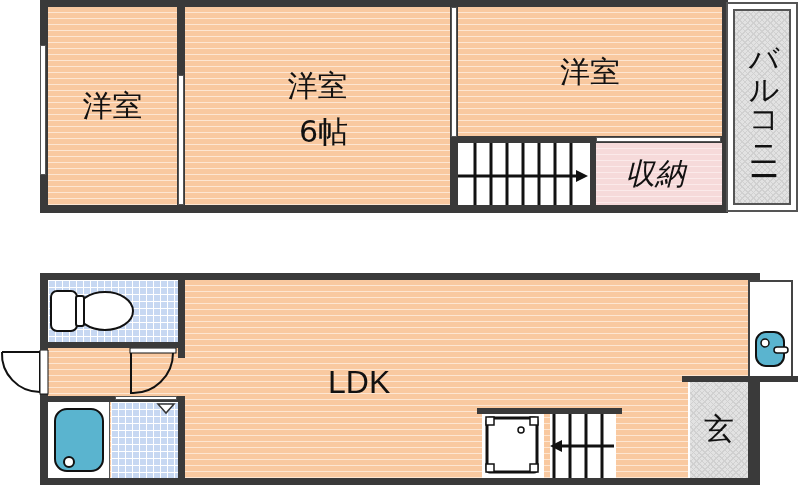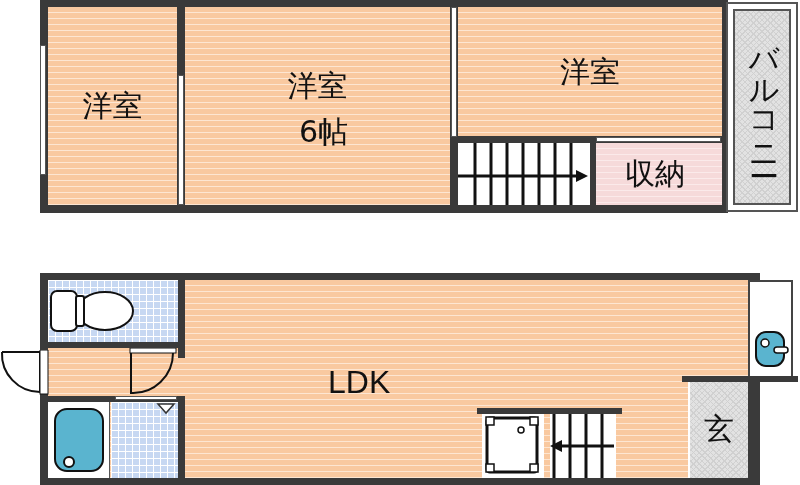--- a/index.html
+++ b/index.html
@@ -50,21 +50,21 @@
         <line x1="81" y1="0" x2="81" y2="62"></line>
           <line x1="97" y1="0" x2="97" y2="62"></line>
         <line x1="113" y1="0" x2="113" y2="62"></line>
         <line x1="0" y1="33" x2="118" y2="33"></line>
       </g>
       <polygon points="118,27 130,33 118,39" fill="#111"></polygon>
     </svg>
   </div>
 
   <div class="abs pinkfloor" style="left:596px;top:143px;width:126px;height:62px;">
-    <div class="label" style="left:0;width:118px;top:14px;">収納</div>
+    <div class="label" style="left:0;width:118px;top:14px;font-style:italic;">収納</div>
   </div>
 
   <div class="abs win" style="left:40px;top:45px;width:6px;height:130px;"></div>
   <div class="abs win" style="left:178px;top:75px;width:6px;height:130px;"></div>
   <div class="abs win" style="left:451px;top:7px;width:6px;height:130px;"></div>
   <div class="abs win" style="left:596px;top:137px;width:125px;height:5px;"></div>
 
   <div class="abs" style="left:726px;top:2px;width:72px;height:210px;background:#fff;border:2px solid #555;">
     <div class="abs hatch" style="left:5px;top:5px;width:58px;height:196px;border:2px solid #555;">
       <div class="abs" style="left:10px;top:14px;width:36px;font-size:30px;line-height:34px;writing-mode:vertical-rl;color:#111;">バルコニー</div>

